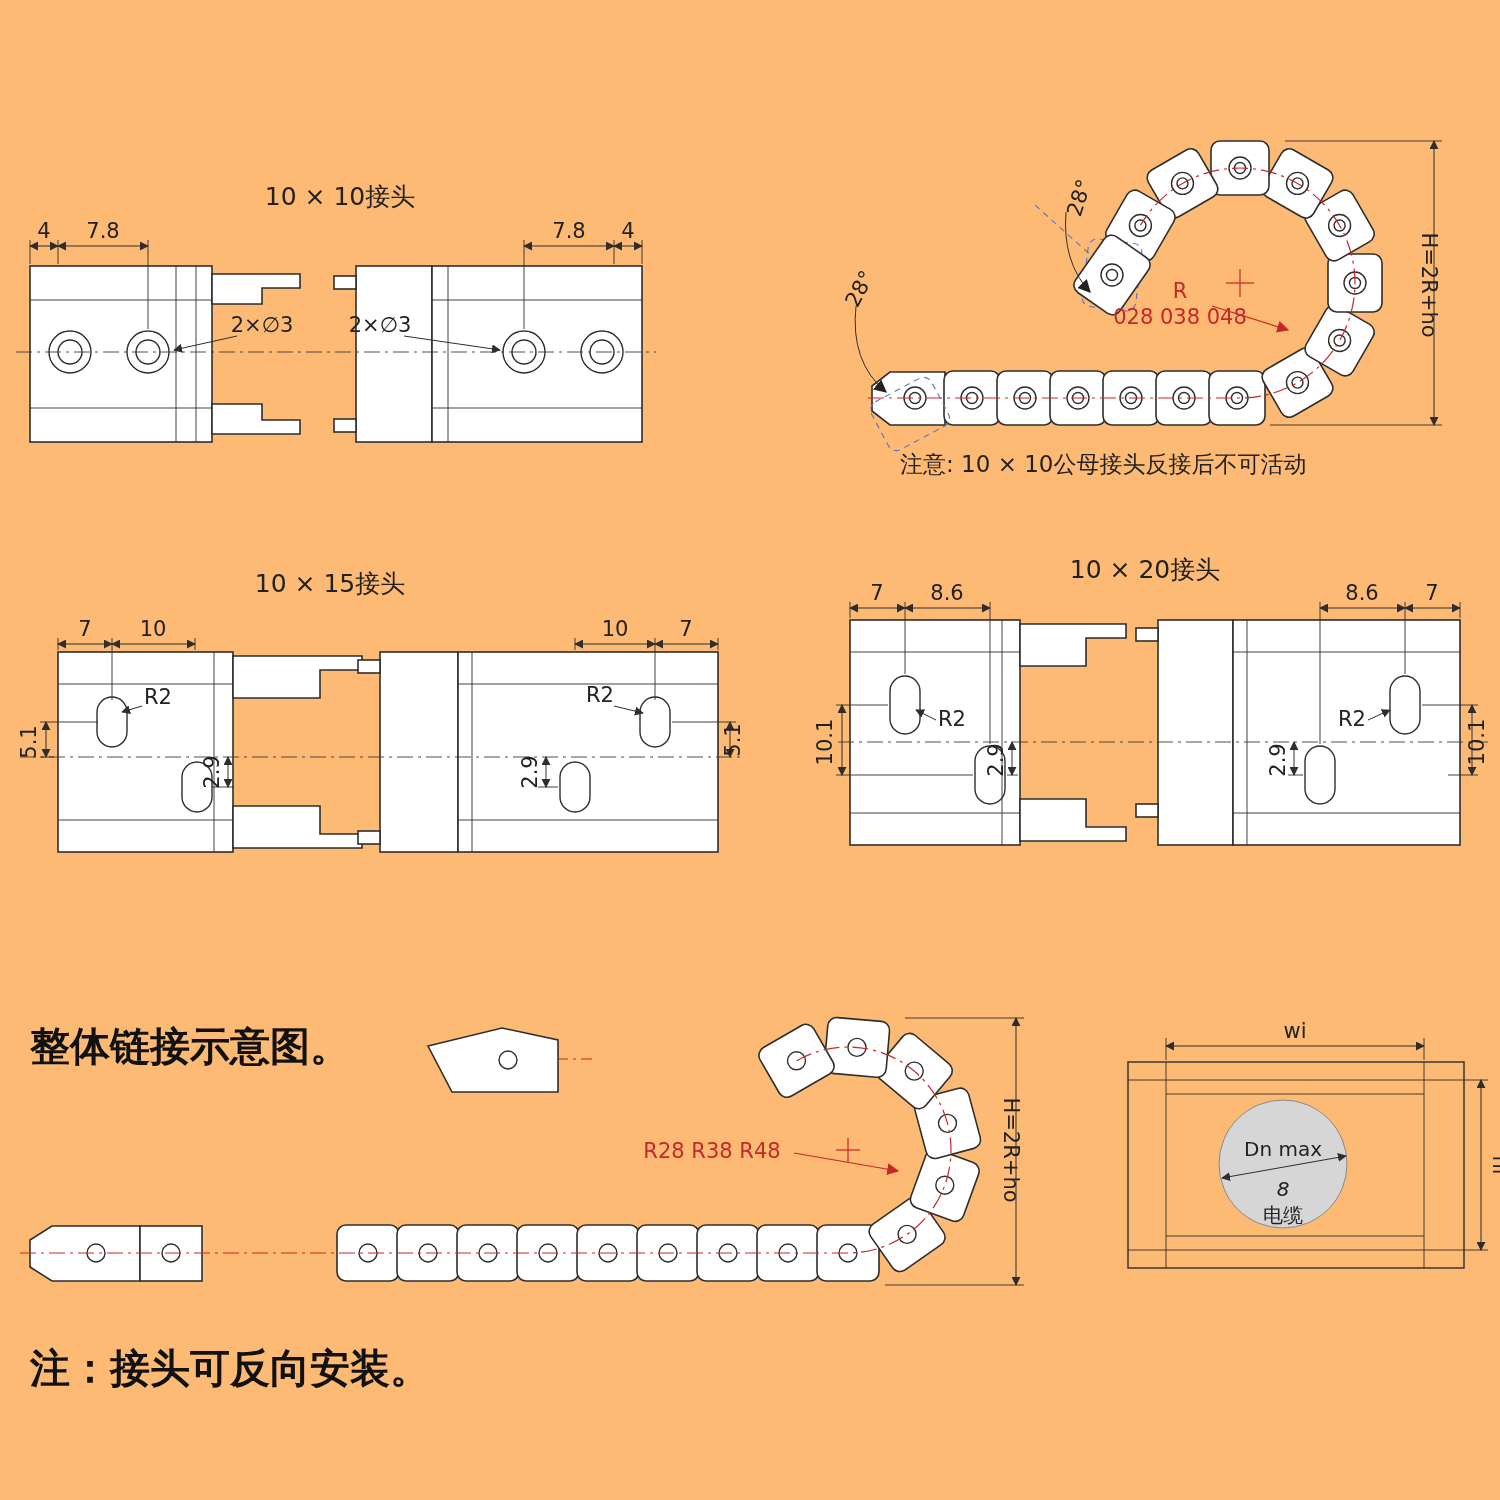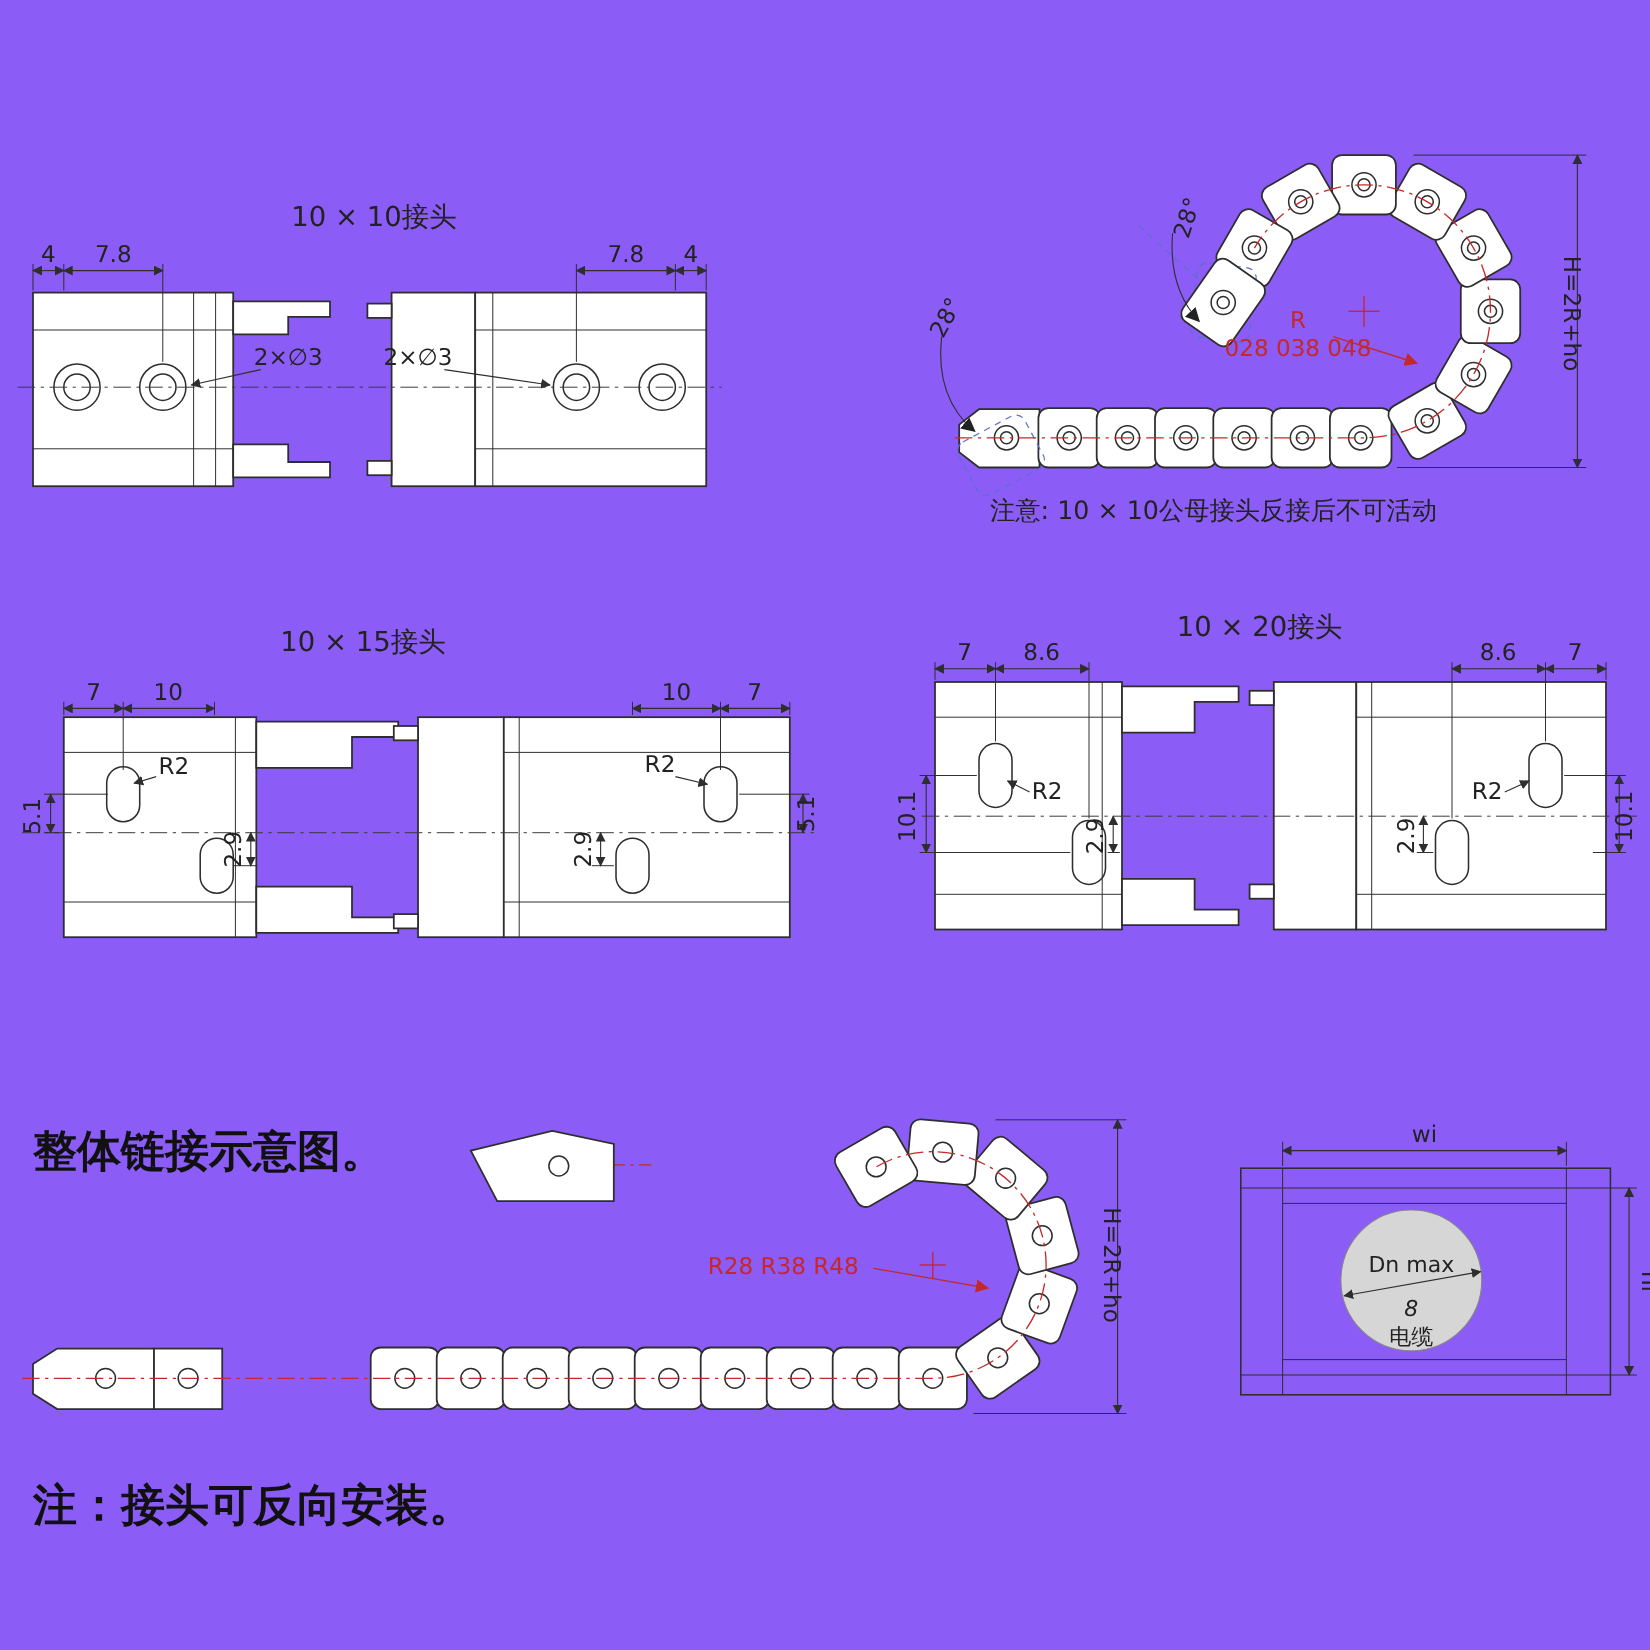--- a/index.html
+++ b/index.html
@@ -1,16 +1,16 @@
 <!DOCTYPE html>
 <html><head>
 <meta charset="utf-8">
 <style>
   html,body{margin:0;padding:0;background:#ffffff;}
-  .page{position:relative;width:1500px;height:1500px;background:#8b5cf6;overflow:hidden;}
+  .page{position:relative;width:1500px;height:1500px;background:#fdba74;overflow:hidden;}
   svg{display:block;}
   svg text{font-family:"DejaVu Sans",sans-serif;fill:#222;text-anchor:middle;}
   .t-title{font-size:25px;}
   .t-dim{font-size:21px;}
   .t-note{font-size:23px;text-anchor:start;}
   .t-red{fill:#c62828;}
   .t-big{font-size:40px;font-family:"Liberation Serif",serif;font-weight:700;text-anchor:start;fill:#111;}
   .t-small{font-size:20px;}
   .t-italic{font-style:italic;}
   .ol{fill:#ffffff;stroke:#2e2e2e;stroke-width:1.6;}

